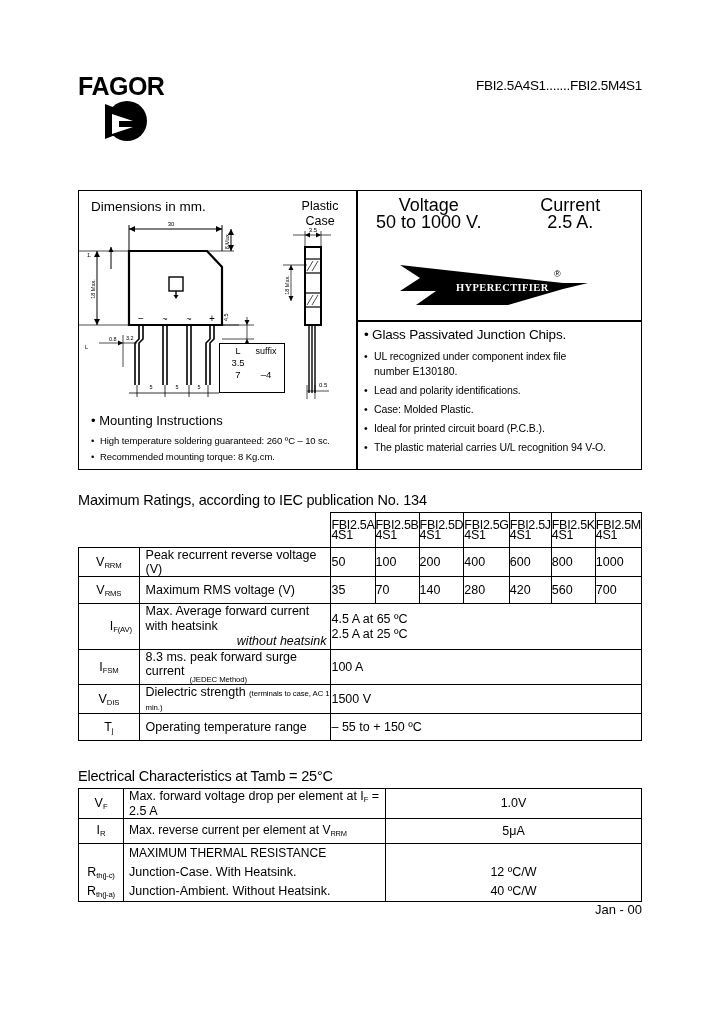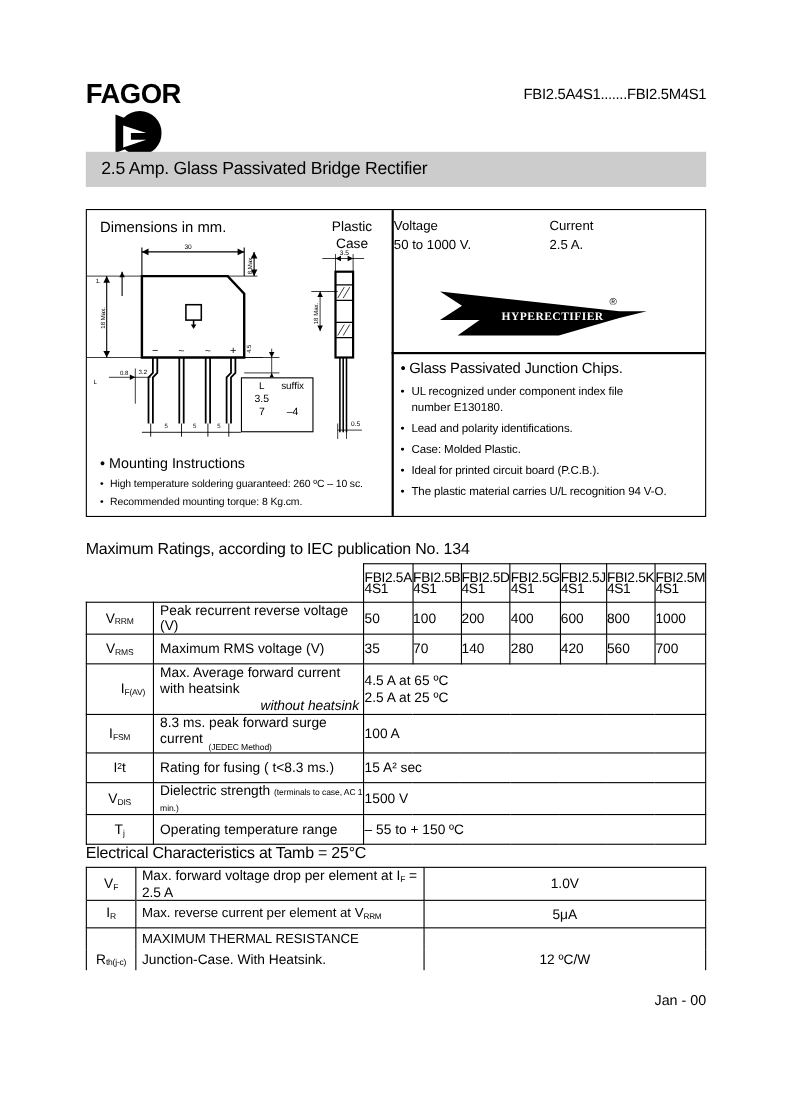--- a/index.html
+++ b/index.html
@@ -139,22 +139,22 @@
   
   .volt-cur {
     position: absolute;
     left: 279px;
     top: 6px;
     width: 283px;
     display: flex;
   }
   .vc-col {
     flex: 1;
-    text-align: left;
-    font-size: 12px;
+    text-align: center;
+    font-size: 18px;
     line-height: 17px;
   }
   .hyper {
     position: absolute;
     left: 279px;
     top: 68px;
     width: 283px;
     height: 52px;
   }
 
@@ -322,23 +322,20 @@
         <svg width="44" height="42" viewBox="0 0 44 42">
           <circle cx="24" cy="21" r="20" fill="#000"></circle>
           <path d="M 2 4 L 38 18 L 20 18 L 20 25 L 38 25 L 2 39 Z" fill="#000"></path>
           <path d="M 9 14 L 30 21 L 16 21 L 16 27 L 30 27 L 9 34 Z" fill="#fff"></path>
         </svg>
       </span>
     </div>
     <div class="partnum">FBI2.5A4S1.......FBI2.5M4S1</div>
   </div>
 
-  <div class="titlebar">
-    <div class="titlebar-text">2.5 Amp. Glass Passivated Bridge Rectifier</div>
-  </div>
 
   <div class="infobox">
     <div class="vsep"></div>
     <div class="hsep"></div>
 
     <div class="dim-title">Dimensions in mm.</div>
 
     <div class="plastic-case">
       <div>Plastic</div>
       <div>Case</div>
@@ -612,25 +609,20 @@
 
     <tr>
       <td class="sym-cell"><span>I</span><sub>FSM</sub></td>
       <td class="desc-cell">
         <span>8.3 ms. peak forward surge current</span>
         <div class="tiny" style="margin-left:44px; margin-top:-3px;">(JEDEC Method)</div>
       </td>
       <td class="val-cell" colspan="7">100 A</td>
     </tr>
 
-    <tr>
-      <td class="sym-cell"><span>I<sup>2</sup>t</span></td>
-      <td class="desc-cell">Rating for fusing ( t&lt;8.3 ms.)</td>
-      <td class="val-cell" colspan="7">15 A² sec</td>
-    </tr>
 
     <tr>
       <td class="sym-cell"><span>V</span><sub>DIS</sub></td>
       <td class="desc-cell">
         <span>Dielectric strength</span>
         <span class="tiny">(terminals to case, AC 1 min.)</span>
       </td>
       <td class="val-cell" colspan="7">1500 V</td>
     </tr>
 
@@ -661,18 +653,23 @@
     <tr>
       <td class="e-sym split-bot" style="height:19px; border-bottom:none;"></td>
       <td class="e-desc" style="height:19px; border-bottom:none; font-size:12px;">MAXIMUM THERMAL RESISTANCE</td>
       <td class="e-val" style="height:19px; border-bottom:none;"></td>
     </tr>
     <tr>
       <td class="e-sym" style="height:19px; border-top:none; border-bottom:none;"><span>R</span><sub>th(j-c)</sub></td>
       <td class="e-desc" style="height:19px; border-top:none; border-bottom:none; font-size:12.5px;">Junction-Case. With Heatsink.</td>
       <td class="e-val" style="height:19px; border-top:none; border-bottom:none;">12 ºC/W</td>
     </tr>
+    <tr>
+      <td class="e-sym" style="height:19px; border-top:none;"><span>R</span><sub>th(j-a)</sub></td>
+      <td class="e-desc" style="height:19px; border-top:none; font-size:12.5px;">Junction-Ambient. Without Heatsink.</td>
+      <td class="e-val" style="height:19px; border-top:none;">40 ºC/W</td>
+    </tr>
   </tbody>
     </table>
 
   <div class="datestamp">Jan - 00</div>
 
 </div>
 
 </body></html>

